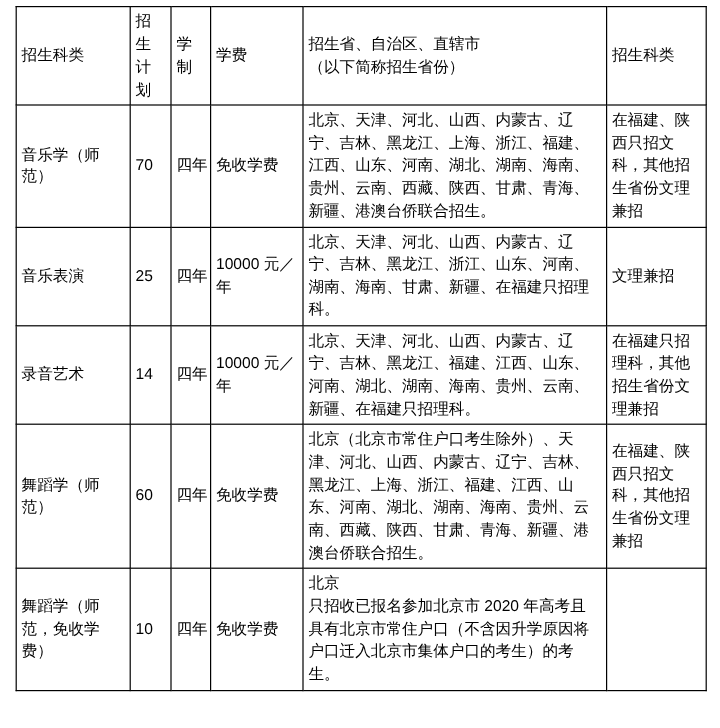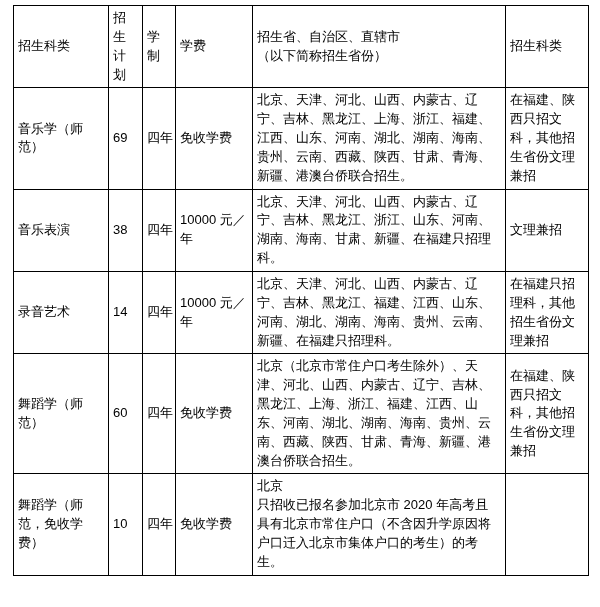--- a/index.html
+++ b/index.html
@@ -109,29 +109,29 @@
         <td class="h-prov">
           <div>招生省、自治区、直辖市</div>
           <div>（以下简称招生省份）</div>
         </td>
         <td class="h-cat">招生科类</td>
       </tr>
     </thead>
     <tbody id="tbody">
         <tr>
           <td class="major">音乐学（师范）</td>
-          <td class="plan">69</td>
+          <td class="plan">70</td>
           <td class="years">四年</td>
           <td class="fee">免收学费</td>
           <td class="prov">北京、天津、河北、山西、内蒙古、辽宁、吉林、黑龙江、上海、浙江、福建、江西、山东、河南、湖北、湖南、海南、贵州、云南、西藏、陕西、甘肃、青海、新疆、港澳台侨联合招生。</td>
           <td class="cat">在福建、陕西只招文科，其他招生省份文理兼招</td>
         </tr>
         <tr>
           <td class="major">音乐表演</td>
-          <td class="plan">38</td>
+          <td class="plan">25</td>
           <td class="years">四年</td>
           <td class="fee">10000 元／年</td>
           <td class="prov">北京、天津、河北、山西、内蒙古、辽宁、吉林、黑龙江、浙江、山东、河南、湖南、海南、甘肃、新疆、在福建只招理科。</td>
           <td class="cat">文理兼招</td>
         </tr>
         <tr>
           <td class="major">录音艺术</td>
           <td class="plan">14</td>
           <td class="years">四年</td>
           <td class="fee">10000 元／年</td>

